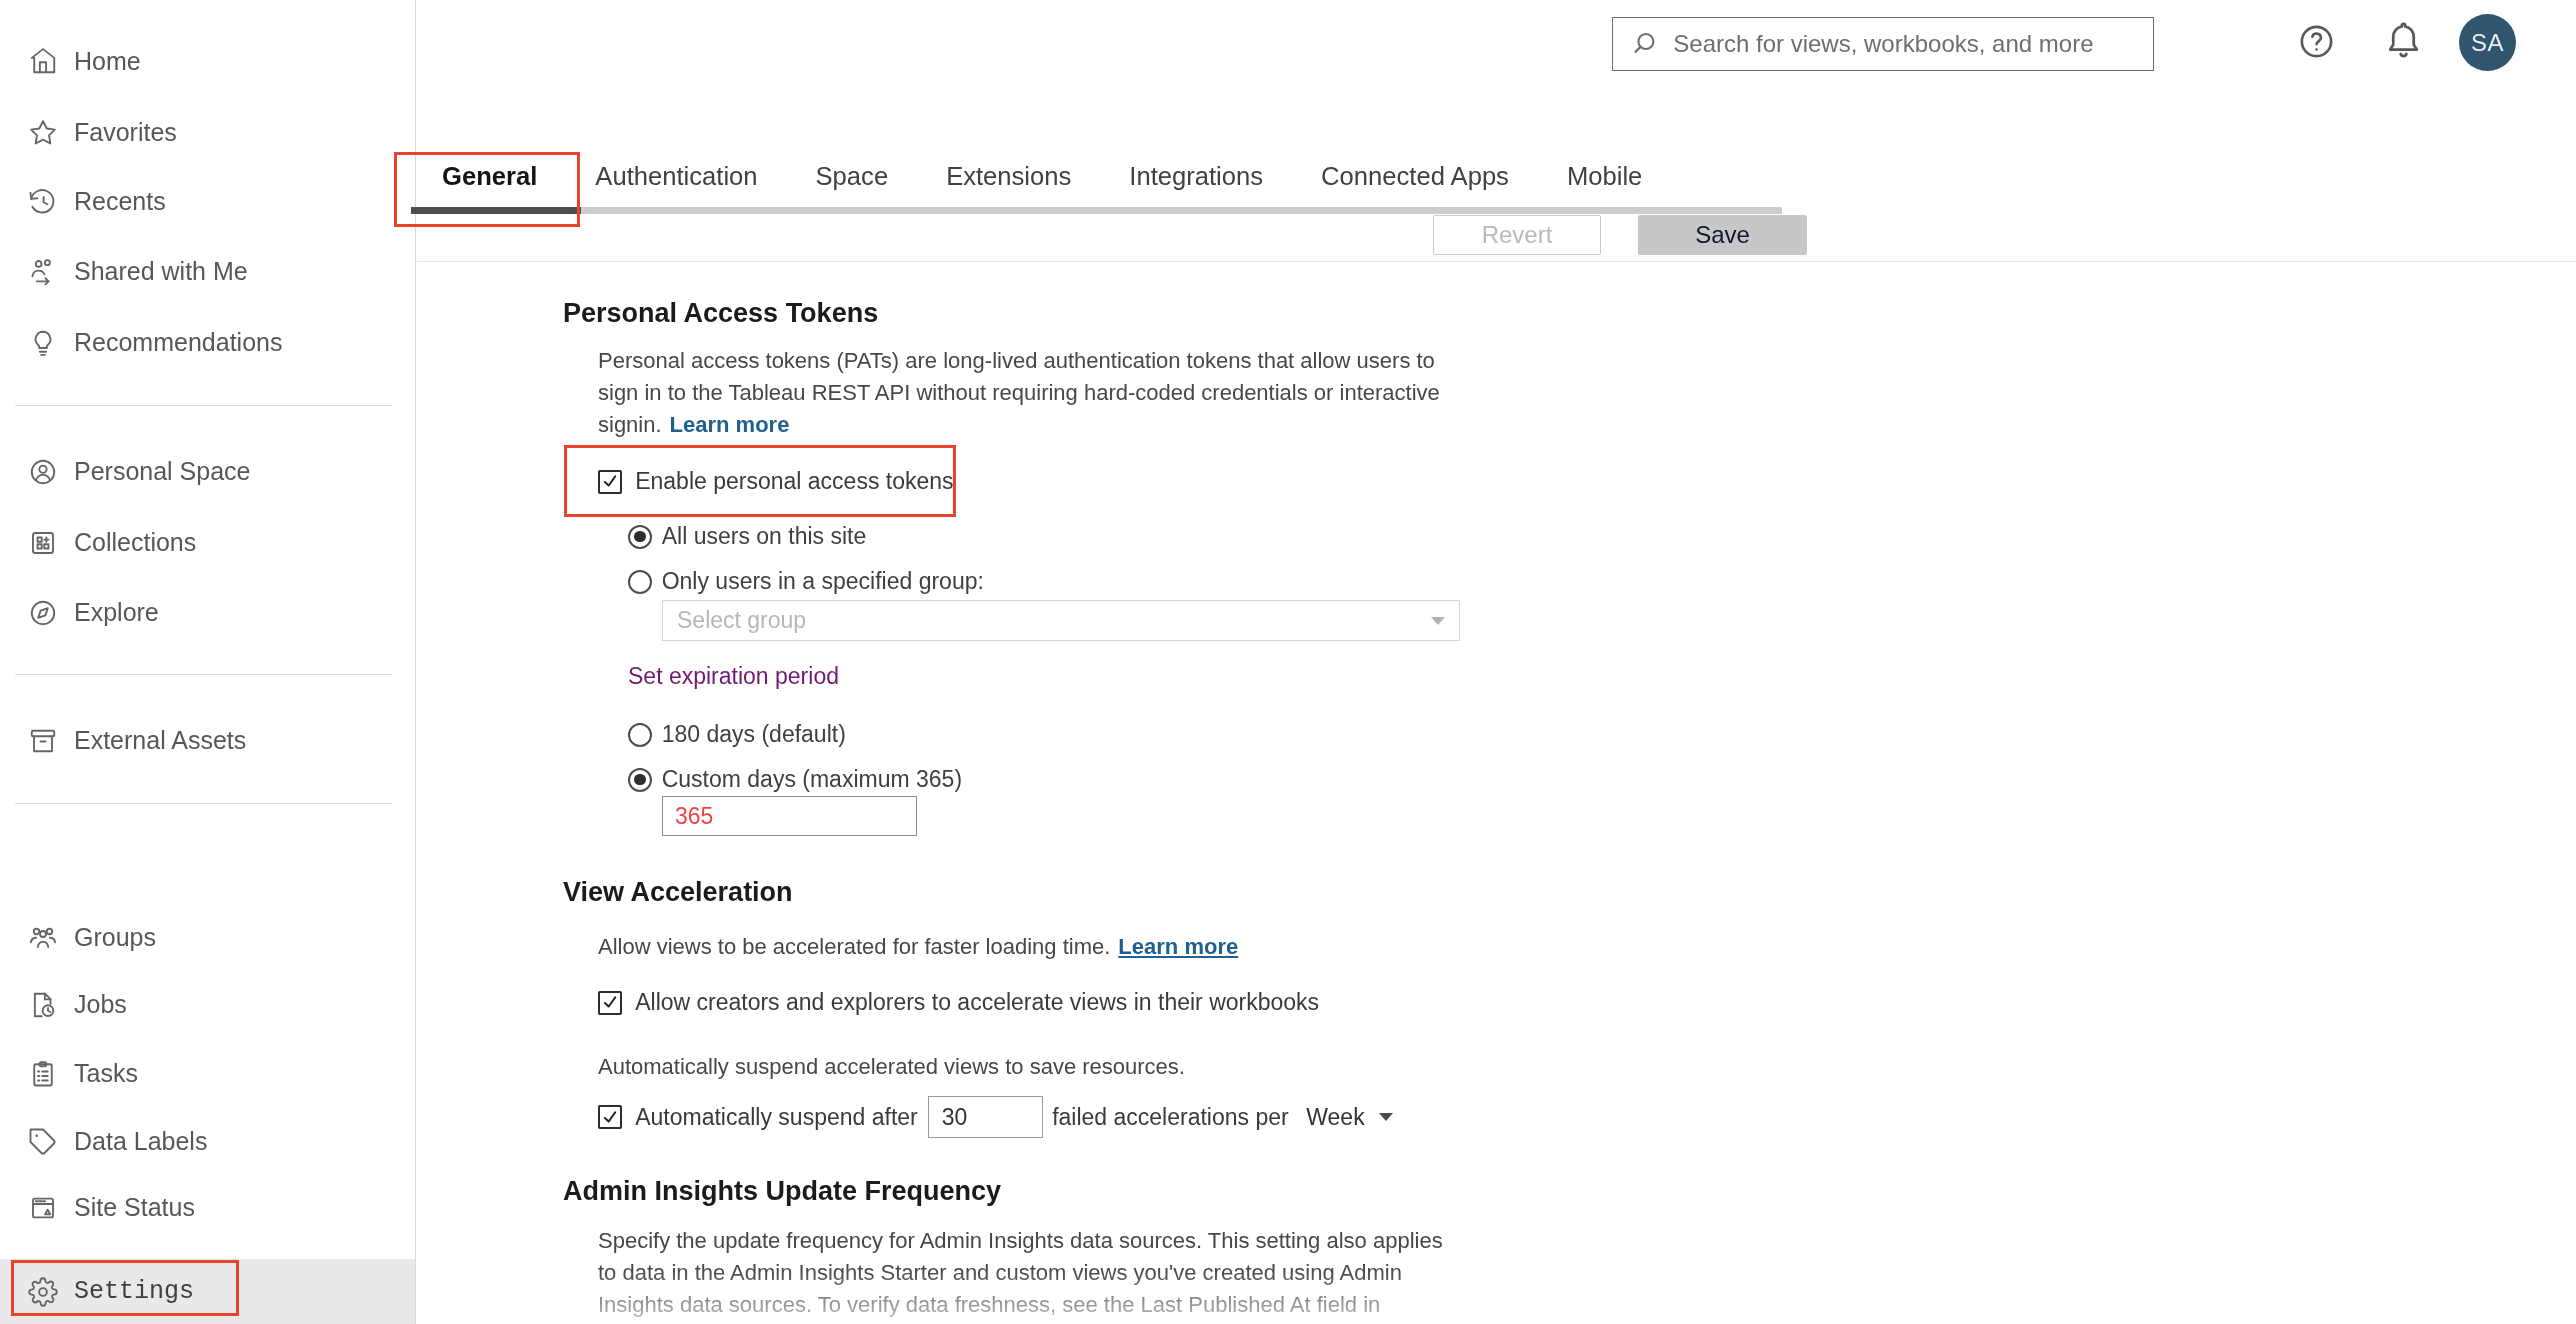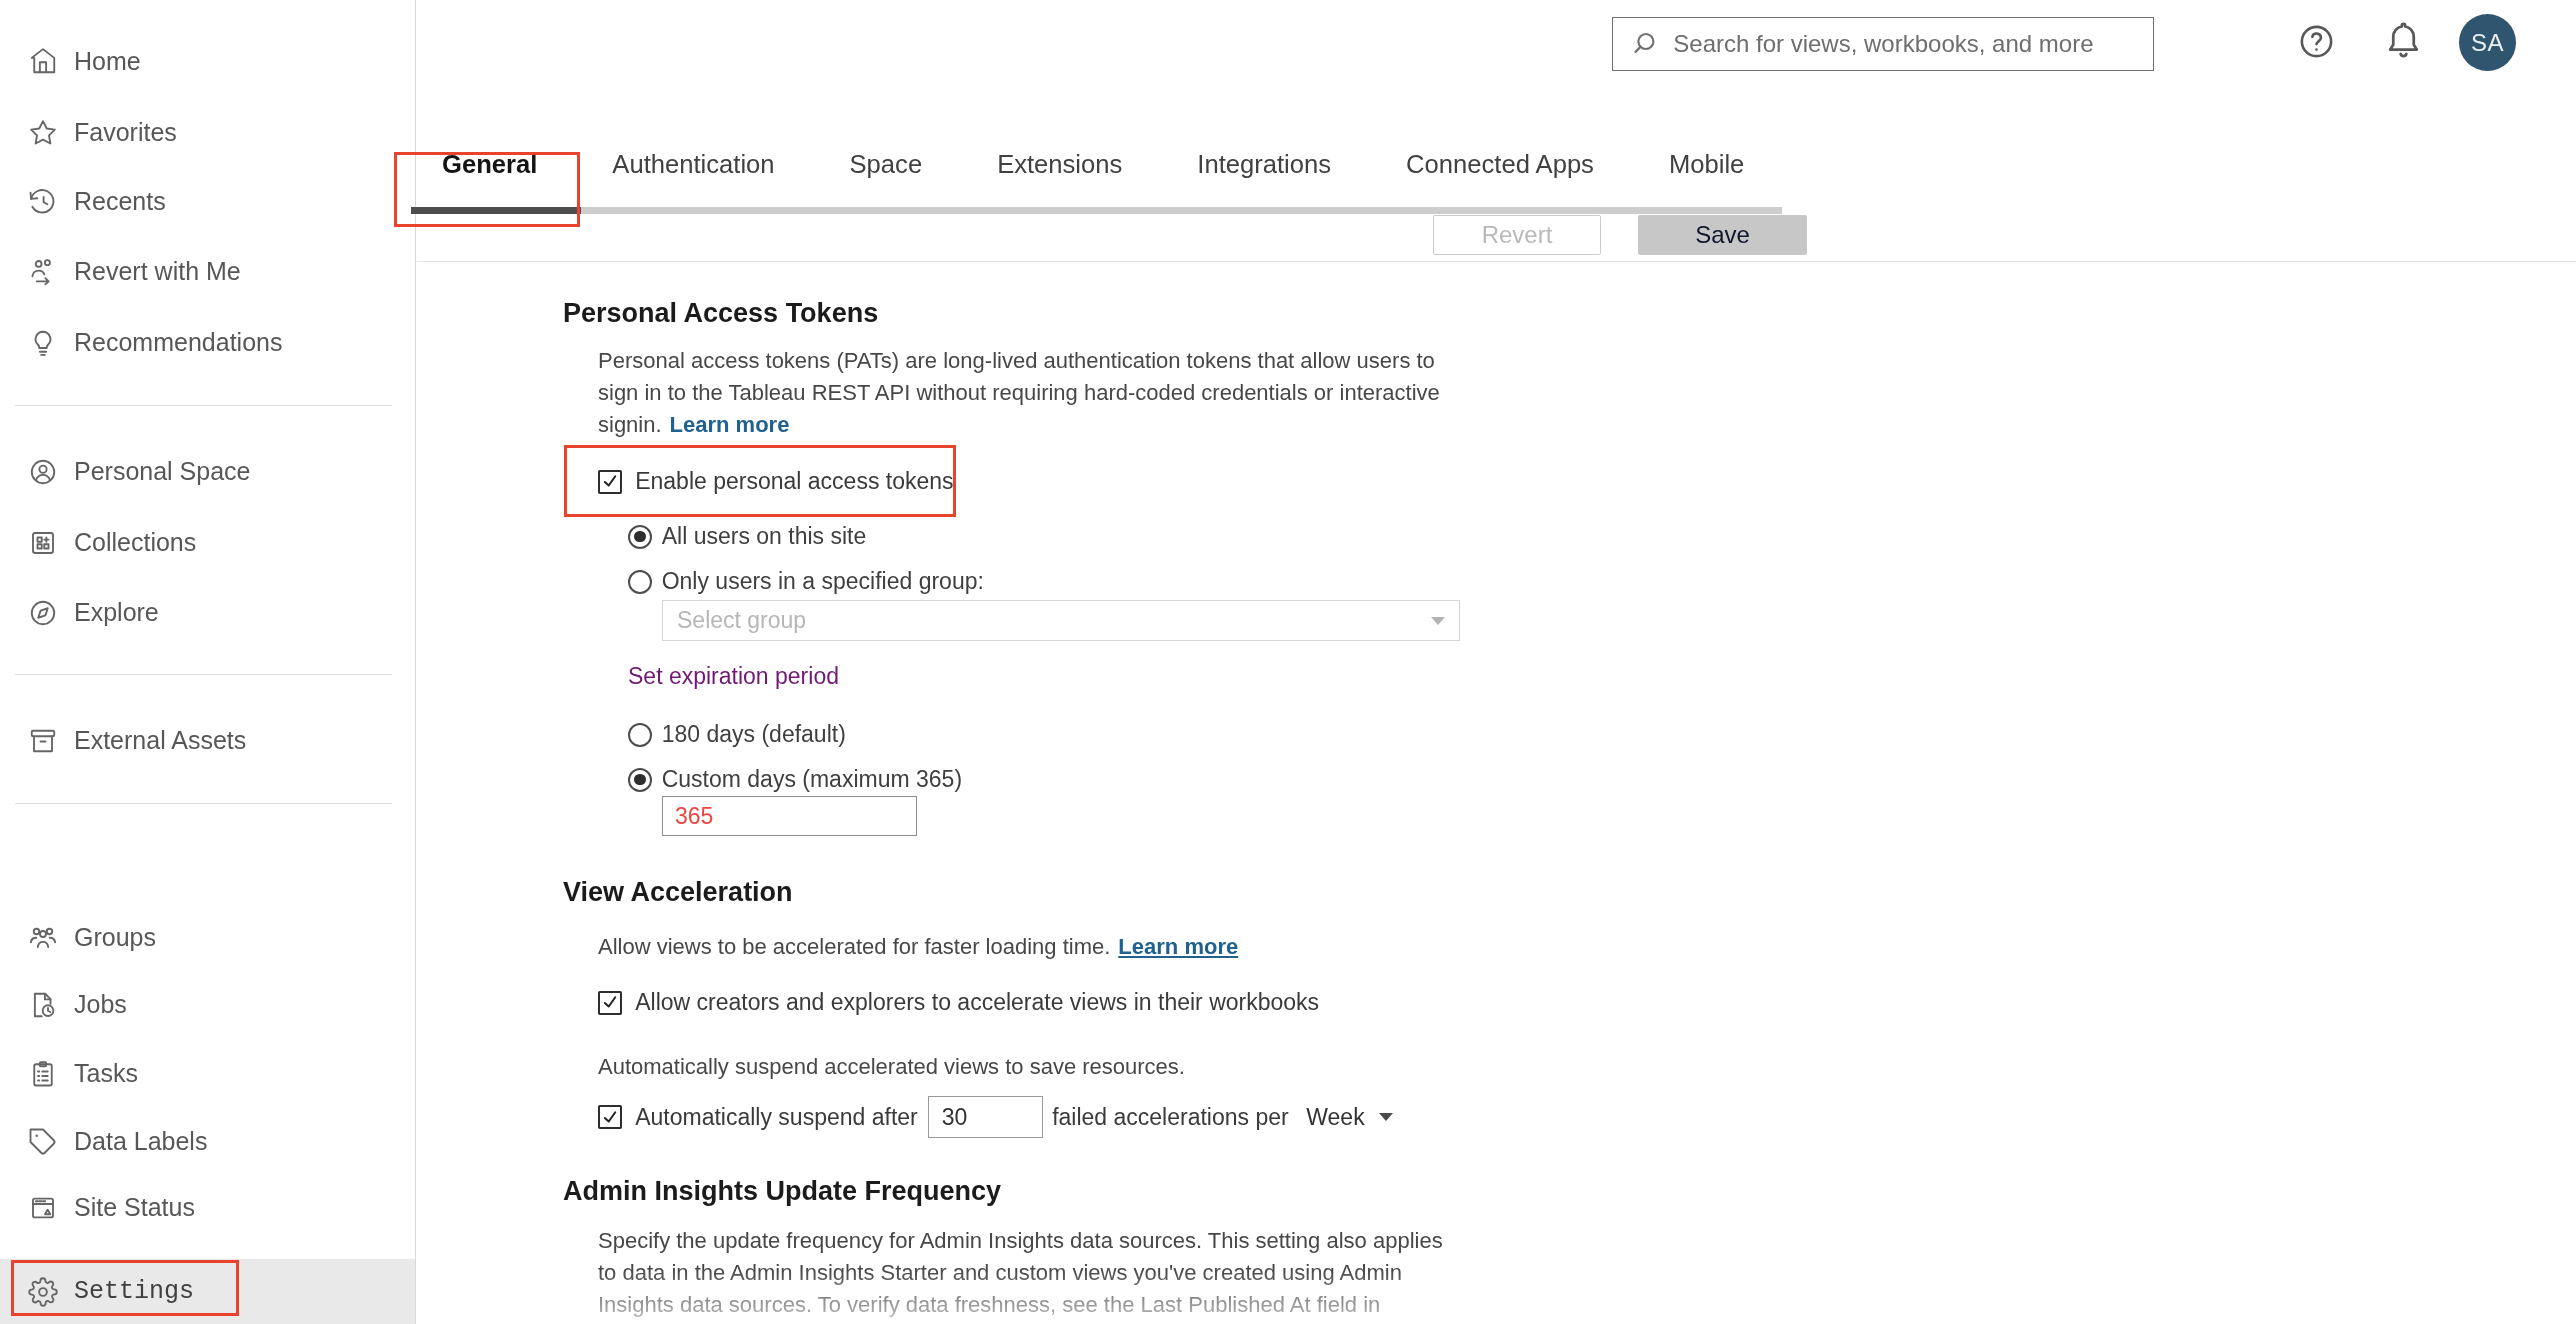--- a/index.html
+++ b/index.html
@@ -19,21 +19,21 @@
   .sb-item.selected .sb-label{color:#404040;font-family:Liberation Mono, monospace;}
   
   .searchbox{position:absolute;left:1612px;top:16.7px;width:542px;height:54px;border:1.8px solid #6f6f6f;box-sizing:border-box;display:flex;align-items:center;padding:0 14px 0 16px;gap:12.3px;background:#fff;}
   .searchbox svg{width:30px;height:30px;stroke:#6f6f6f;fill:none;stroke-width:1.7;stroke-linecap:round;flex:0 0 30px;}
   .searchbox input{border:none;outline:none;font-size:24px;color:#333;width:100%;font-family:inherit;background:transparent;}
   .searchbox input::placeholder{color:#6e6e6e;opacity:1;}
   .iconbtn{position:absolute;cursor:pointer;display:flex;align-items:center;justify-content:center;}
   .iconbtn svg{stroke:#585858;fill:none;stroke-width:1.6;stroke-linecap:round;stroke-linejoin:round;}
   .avatar{position:absolute;left:2459px;top:14px;width:57px;height:57px;border-radius:50%;display:flex;align-items:center;justify-content:center;font-size:24px;color:#e9eff3;cursor:pointer;letter-spacing:0.4px;}
   
-  .tabs{position:absolute;left:442px;top:150px;height:53px;display:flex;column-gap:75px;}
+  .tabs{position:absolute;left:442px;top:150px;height:53px;display:flex;align-items:center;column-gap:58px;}
   .tab{font-size:25.6px;color:#414141;cursor:pointer;white-space:nowrap;}
   .tab.sel{font-weight:bold;color:#151515;}
   .tab-track{position:absolute;left:411px;top:207px;width:1371px;height:7px;background:#cdcdcd;}
   .tab-underline{position:absolute;left:411px;top:207px;width:170px;height:7px;background:#4e4e4e;}
   .btn{position:absolute;top:215px;height:40px;box-sizing:border-box;font-size:24px;display:flex;align-items:center;justify-content:center;border-radius:1.8px;font-family:inherit;cursor:default;}
   .btn-revert{left:1433px;width:168px;background:#fff;border:1.8px solid #cbcbcb;color:#b9b9b9;}
   .btn-save{left:1638px;width:169px;background:#c7c7c7;border:1.8px solid #c7c7c7;color:#0f172a;}
   .hdr-divider{position:absolute;left:417px;right:0;top:261px;height:0.9px;background:#e4e4e4;}
   
   .h2{position:absolute;font-size:27px;font-weight:bold;color:#1b1b1b;white-space:nowrap;}
@@ -97,21 +97,21 @@
   </div>
   <div class="sb-item" style="top:236px">
     <span class="ico">
         <svg viewBox="0 0 24 24">
           <circle cx="8.5" cy="5.5" r="2.3"></circle>
           <circle cx="15.5" cy="4.5" r="2"></circle>
           <path d="M3.5 15.5c.4-3 2.3-4.6 5-4.6 2.2 0 3.9 1.1 4.6 3"></path>
           <path d="M7 19.5h9.5l-2.6-2.6M16.5 19.5l-2.6 2.4"></path>
         </svg>
       </span>
-    <span class="sb-label">Revert with Me</span>
+    <span class="sb-label">Shared with Me</span>
   </div>
   <div class="sb-item" style="top:307px">
     <span class="ico">
         <svg viewBox="0 0 24 24">
           <path d="M12 3a6 6 0 0 0-4 10.4c.6.6 1 1.3 1 2.1v.5h6v-.5c0-.8.4-1.5 1-2.1A6 6 0 0 0 12 3z"></path>
           <path d="M9.5 19h5"></path>
           <path d="M10.5 21.5h3"></path>
         </svg>
       </span>
     <span class="sb-label">Recommendations</span>

